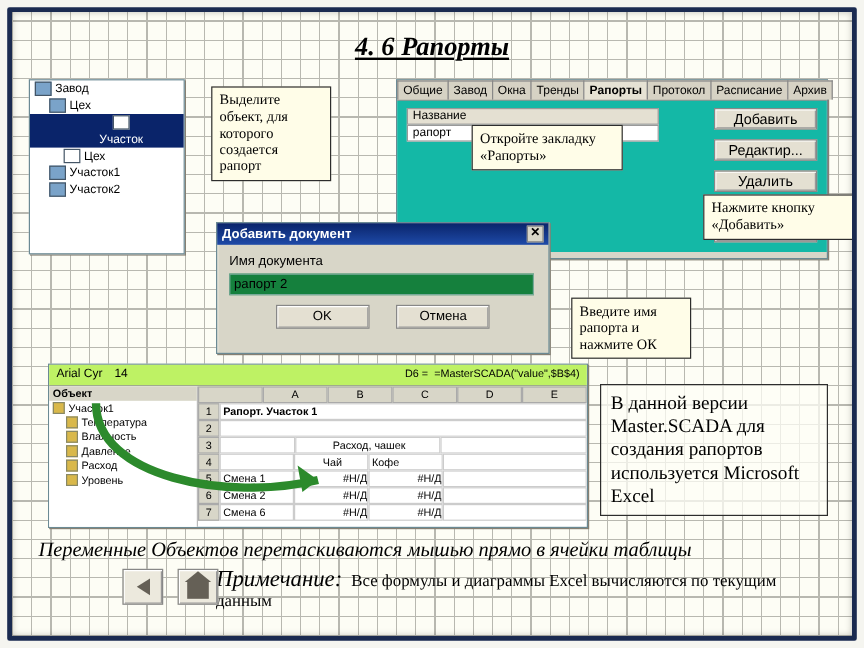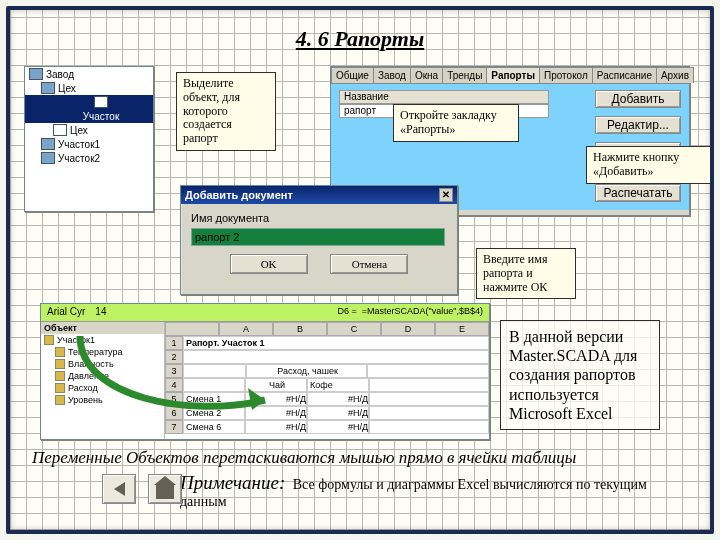--- a/index.html
+++ b/index.html
@@ -61,21 +61,21 @@
   }
   .tabbar { display:flex; background:#c4c0b2; border-bottom:1px solid #888; }
   .tab {
     font-size: 10px; padding: 2px 4px;
     border:1px solid #888; border-bottom:none;
     background:#d6d2c4; margin-right:-1px;
     white-space: nowrap;
     cursor: pointer;
   }
   .tab.sel { background:#e6e2d4; font-weight:bold; }
-  .tabbody { position:relative; height:126px; background:#7dd3fc; }
+  .tabbody { position:relative; height:126px; background:#14b8a6; }
   .gridhdr { position:absolute; left:8px; top:6px; width:210px; height:14px;
              background:#e4e0d2; border:1px solid #999; font-size:10px; padding-left:4px;}
   .gridcell { position:absolute; left:8px; top:20px; width:210px; height:14px;
               background:#fff; border:1px solid #999; font-size:10px; padding-left:4px;}
   .sidebtn {
     position:absolute; right:8px; width:86px; height:18px;
     background:#e4e0d2; border:1px solid #888;
     box-shadow: inset 1px 1px 0 #fff, inset -1px -1px 0 #999;
     font-size:12px; text-align:center; line-height:16px;
     cursor:pointer;
@@ -96,21 +96,21 @@
   #dlg input.field {
     display:block; margin:2px 10px; width:254px; height:18px;
     font-size:11px; padding:1px 3px; border:1px solid #7a9;
     background:#15803d;
   }
   #dlg .btnrow { text-align:center; margin-top:8px; }
   #dlg .dlgbtn {
     display:inline-block; width:78px; height:20px; margin:0 10px;
     background:#e4e0d2; border:1px solid #888;
     box-shadow: inset 1px 1px 0 #fff, inset -1px -1px 0 #999;
-    font-size:11px; line-height:18px; text-align:center; cursor:pointer;font-family:Liberation Serif, serif;
+    font-size:11px; line-height:18px; text-align:center; cursor:pointer;
   }
   
   #excel {
     top: 293px; left: 30px; width: 450px; height: 137px;
     background:#fff;
   }
   #excel .xlbar { background:#bef264; height:18px; border-bottom:1px solid #999;
                   font-size:10px; padding:2px 6px; display:flex; gap:10px; }
   #excel .treecol {
     position:absolute; left:0; top:18px; bottom:0; width:124px;
@@ -144,21 +144,21 @@
     padding:4px 6px;
     z-index:10;
     line-height:1.15;
   }
   .callout::after{
     content:""; position:absolute; width:0;height:0;
   }
   
   .infobox {
     position:absolute;
-    top: 310px; left: 490px; width: 160px;
+    top: 310px; left: 490px; width: 190px;
     border:1px solid #2d2d2d;
     background:rgba(253,253,245,0.75);
     font-family:"Times New Roman", serif;
     font-size:16px; padding:6px 8px;
     line-height:1.2;
   }
   
   .footer1{
     position:absolute; left:22px; top:438px; right:22px;
     font-style:italic; font-size:17px; text-align:left;
@@ -357,21 +357,21 @@
     </div>
   </div>
 
   <svg id="greenarrow" viewBox="0 0 200 100">
     <path d="M10 8 C 10 70, 120 90, 195 72" stroke="#2c8a2c" stroke-width="7" fill="none"></path>
     <polygon points="195,72 178,60 182,82" fill="#2c8a2c"></polygon>
   </svg>
 
   <div class="callout" style="top:62px;left:166px;width:100px">Выделите объект, для которого создается рапорт</div>
   <div class="callout" style="top:94px;left:383px;width:126px">Откройте закладку «Рапорты»</div>
-  <div class="callout" style="top:136px;left:576px;width:126px">Нажмите кнопку «Добавить»</div>
+  <div class="callout" style="top:152px;left:576px;width:126px">Нажмите кнопку «Добавить»</div>
   <div class="callout" style="top:238px;left:466px;width:100px">Введите имя рапорта и нажмите ОК</div>
 
   <div class="infobox">В данной версии Master.SCADA для создания рапортов используется Microsoft Excel</div>
 
   <div class="footer1">Переменные Объектов перетаскиваются мышью прямо в ячейки таблицы</div>
   <div class="footer2">
     <span class="lead">Примечание:</span>
     <span>Все формулы и диаграммы Excel вычисляются по текущим данным</span>
   </div>
 

